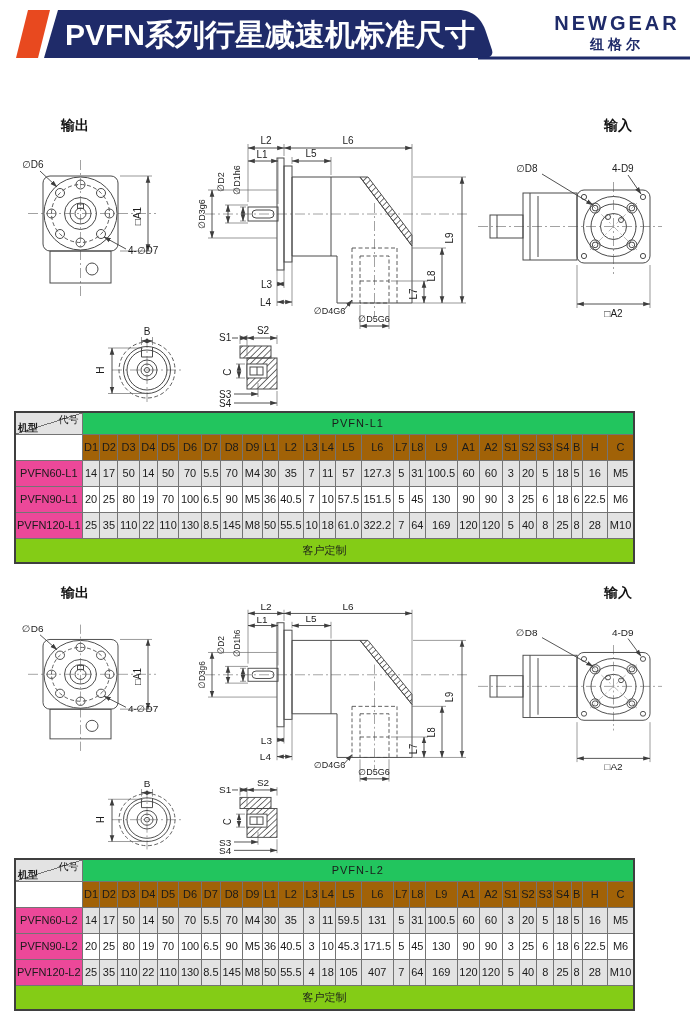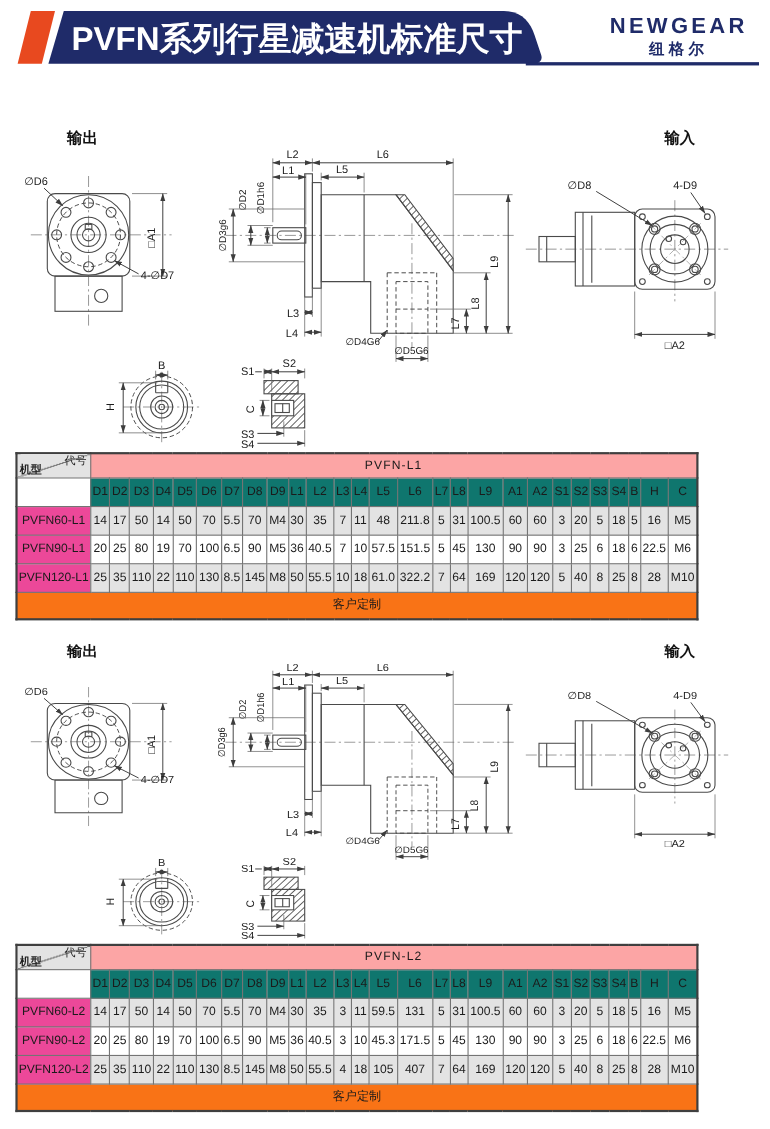--- a/index.html
+++ b/index.html
@@ -10,27 +10,27 @@
   .drawings.d2{margin-top:2px;}
   .drawings.d2 svg{height:288px;}
 
   
   table.spec{border-collapse:collapse;width:621px;margin:3px 14px 3px 14px;border:2px solid #3f3f3f;}
   table.spec td{border:1px solid #747474;text-align:center;font-size:11px;color:#1b1b1b;padding:0 1px;line-height:1.1;}
   td.corner{position:relative;width:56px;height:21px;padding:0;background:#e3e3e3;
     background-image:linear-gradient(to bottom right,transparent 48.8%,#747474 48.8%,#747474 51.2%,transparent 51.2%);}
   td.corner .c-top{position:absolute;top:1px;right:3px;font-size:10px;}
   td.corner .c-bot{position:absolute;bottom:1px;left:2px;font-size:10px;font-weight:bold;}
-  td.band{background:#fca5a5;font-size:15px;height:21px;letter-spacing:1px;}
-  td.colh{height:25px;background:#0f766e;font-size:11.5px;}
+  td.band{background:#22c55e;font-size:15px;height:21px;letter-spacing:1px;}
+  td.colh{height:25px;background:#a16207;font-size:11.5px;}
   td.mh{background:#ffffff;}
   td.val{height:25px;background:#ffffff;}
   tr.g td.val{background:#e3e3e3;}
   td.model{background:#ec4899;font-size:10px;text-align:left;padding:0 1px;white-space:nowrap;}
-  td.foot{height:23px;background:#f97316;font-size:12px;}
+  td.foot{height:23px;background:#84cc16;font-size:12px;}
 
   
   svg .s{stroke:#4a4a4a;fill:none;stroke-width:1;}
   svg .cl{stroke:#8a8a8a;fill:none;stroke-width:.8;stroke-dasharray:10 3 2 3;}
   svg .cl2{stroke:#9a9a9a;fill:none;stroke-width:.7;stroke-dasharray:8 3 2 3;}
   svg .dsh{stroke:#4a4a4a;fill:none;stroke-width:.9;stroke-dasharray:4 2.5;}
   svg .ext{stroke:#6b6b6b;fill:none;stroke-width:.7;}
   svg .dim{stroke:#3d3d3d;fill:none;stroke-width:.9;}
   svg .ldr{stroke:#3d3d3d;fill:none;stroke-width:.9;}
   svg .hatched{fill:url(#hatch);stroke:#4a4a4a;stroke-width:1;}
@@ -300,22 +300,22 @@
         <td class="val">14</td>
         <td class="val">50</td>
         <td class="val">70</td>
         <td class="val">5.5</td>
         <td class="val">70</td>
         <td class="val">M4</td>
         <td class="val">30</td>
         <td class="val">35</td>
         <td class="val">7</td>
         <td class="val">11</td>
-        <td class="val">48</td>
-        <td class="val">211.8</td>
+        <td class="val">57</td>
+        <td class="val">127.3</td>
         <td class="val">5</td>
         <td class="val">31</td>
         <td class="val">100.5</td>
         <td class="val">60</td>
         <td class="val">60</td>
         <td class="val">3</td>
         <td class="val">20</td>
         <td class="val">5</td>
         <td class="val">18</td>
         <td class="val">5</td>

